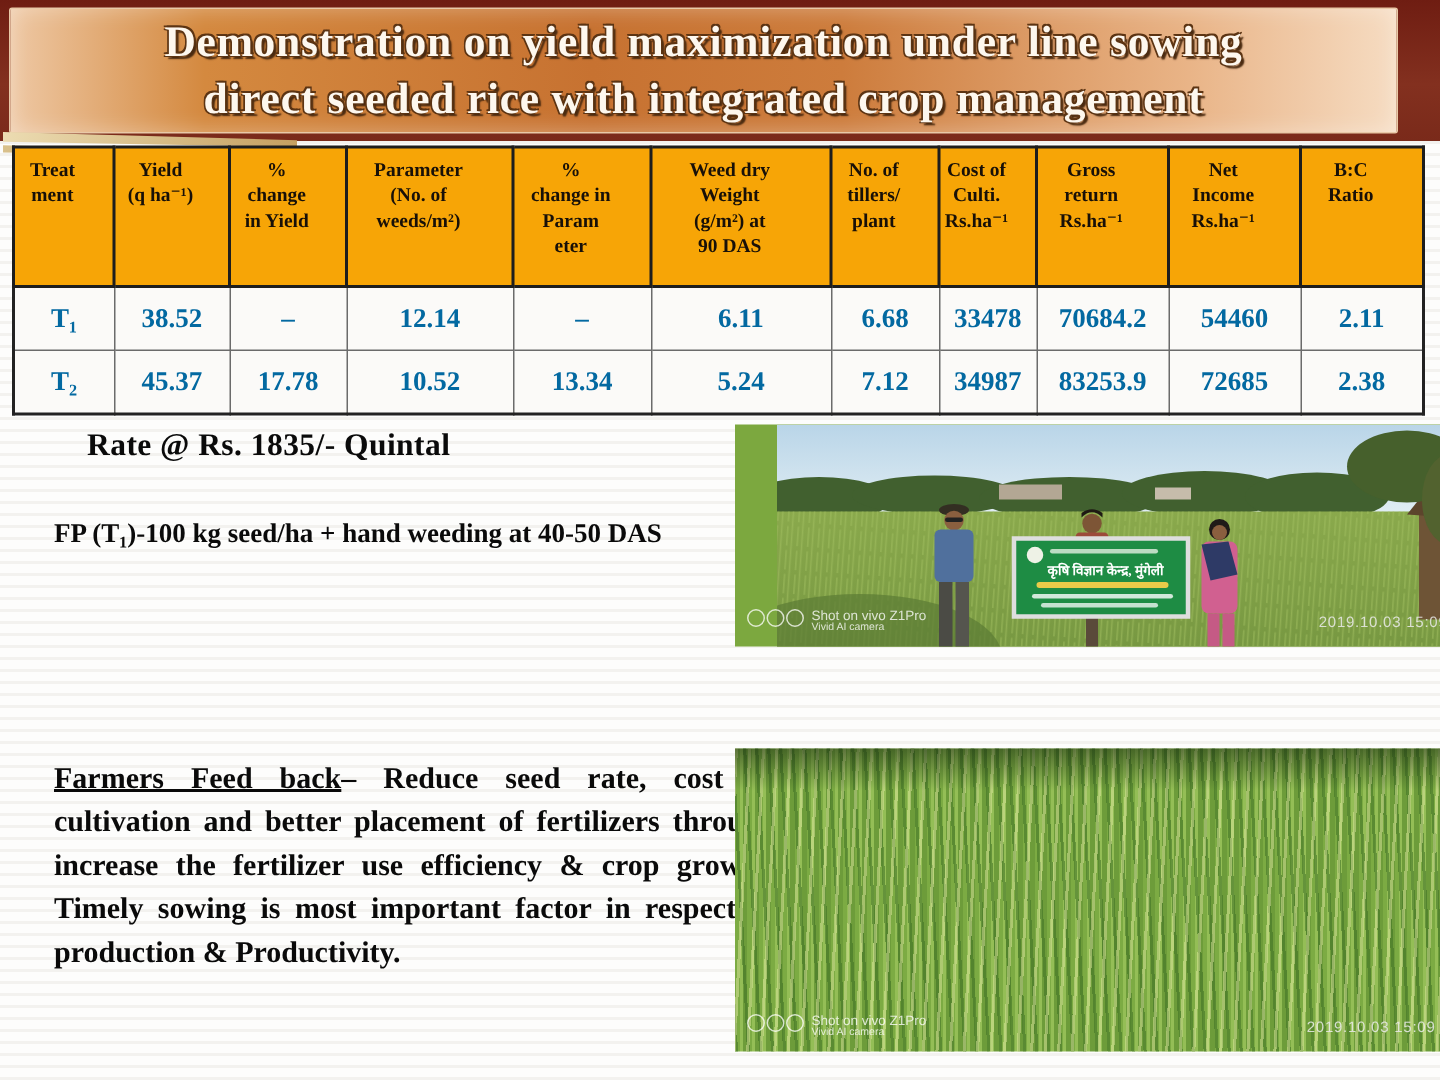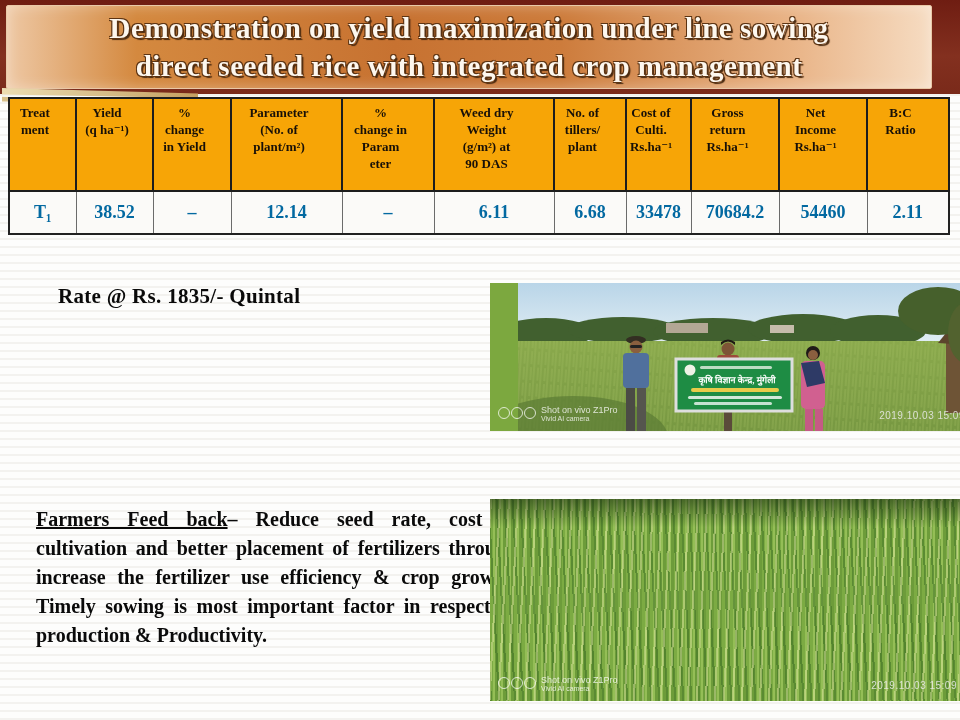--- a/index.html
+++ b/index.html
@@ -111,21 +111,21 @@
     <tr>
       <th>Treat
 ment</th>
       <th>Yield
 (q ha⁻¹)</th>
       <th>%
 change
 in Yield</th>
       <th>Parameter
 (No. of
-plant/m²)</th>
+weeds/m²)</th>
       <th>%
 change in
 Param
 eter</th>
       <th>Weed dry
 Weight
 (g/m²) at
 90 DAS</th>
       <th>No. of
 tillers/
@@ -150,26 +150,40 @@
       <td>–</td>
       <td>12.14</td>
       <td>–</td>
       <td>6.11</td>
       <td>6.68</td>
       <td>33478</td>
       <td>70684.2</td>
       <td>54460</td>
       <td>2.11</td>
     </tr>
+    <tr>
+      <td>T₂</td>
+      <td>45.37</td>
+      <td>17.78</td>
+      <td>10.52</td>
+      <td>13.34</td>
+      <td>5.24</td>
+      <td>7.12</td>
+      <td>34987</td>
+      <td>83253.9</td>
+      <td>72685</td>
+      <td>2.38</td>
+    </tr>
   </tbody>
 </table>
 
 <div class="abs rate-line">Rate @ Rs. 1835/- Quintal</div>
 
 <div class="abs para treat-para">
+  <div>FP (T₁)-100 kg seed/ha + hand weeding at 40-50 DAS</div>
 </div>
 
 <div class="abs para feedback"><span class="lead">Farmers Feed back</span><span>– Reduce seed rate, cost of cultivation and better placement of fertilizers through increase the fertilizer use efficiency &amp; crop growth. Timely sowing is most important factor in respect to production &amp; Productivity.</span></div>
 
 <div class="abs photo photo1">
   <svg width="455" height="196" viewBox="0 0 455 196">
     <defs>
       <linearGradient id="sky" x1="0" y1="0" x2="0" y2="1">
         <stop offset="0" stop-color="#b9d5e8"></stop>
           <stop offset="1" stop-color="#e2eef4"></stop>

